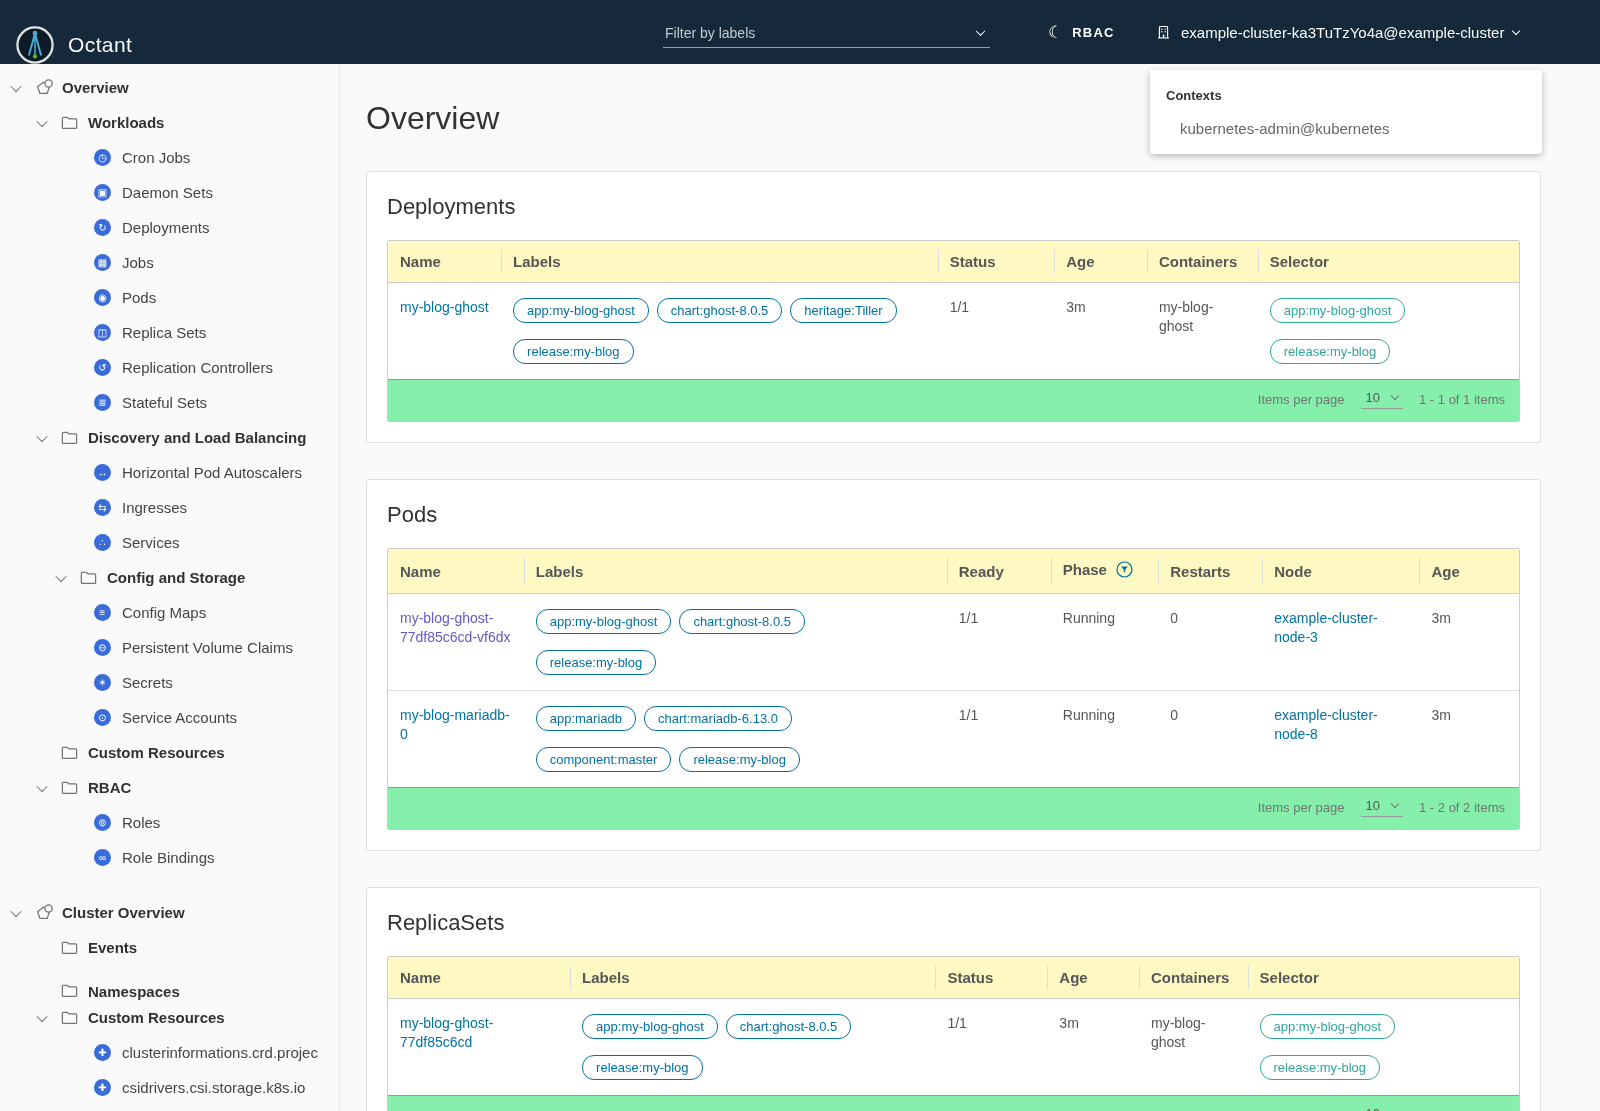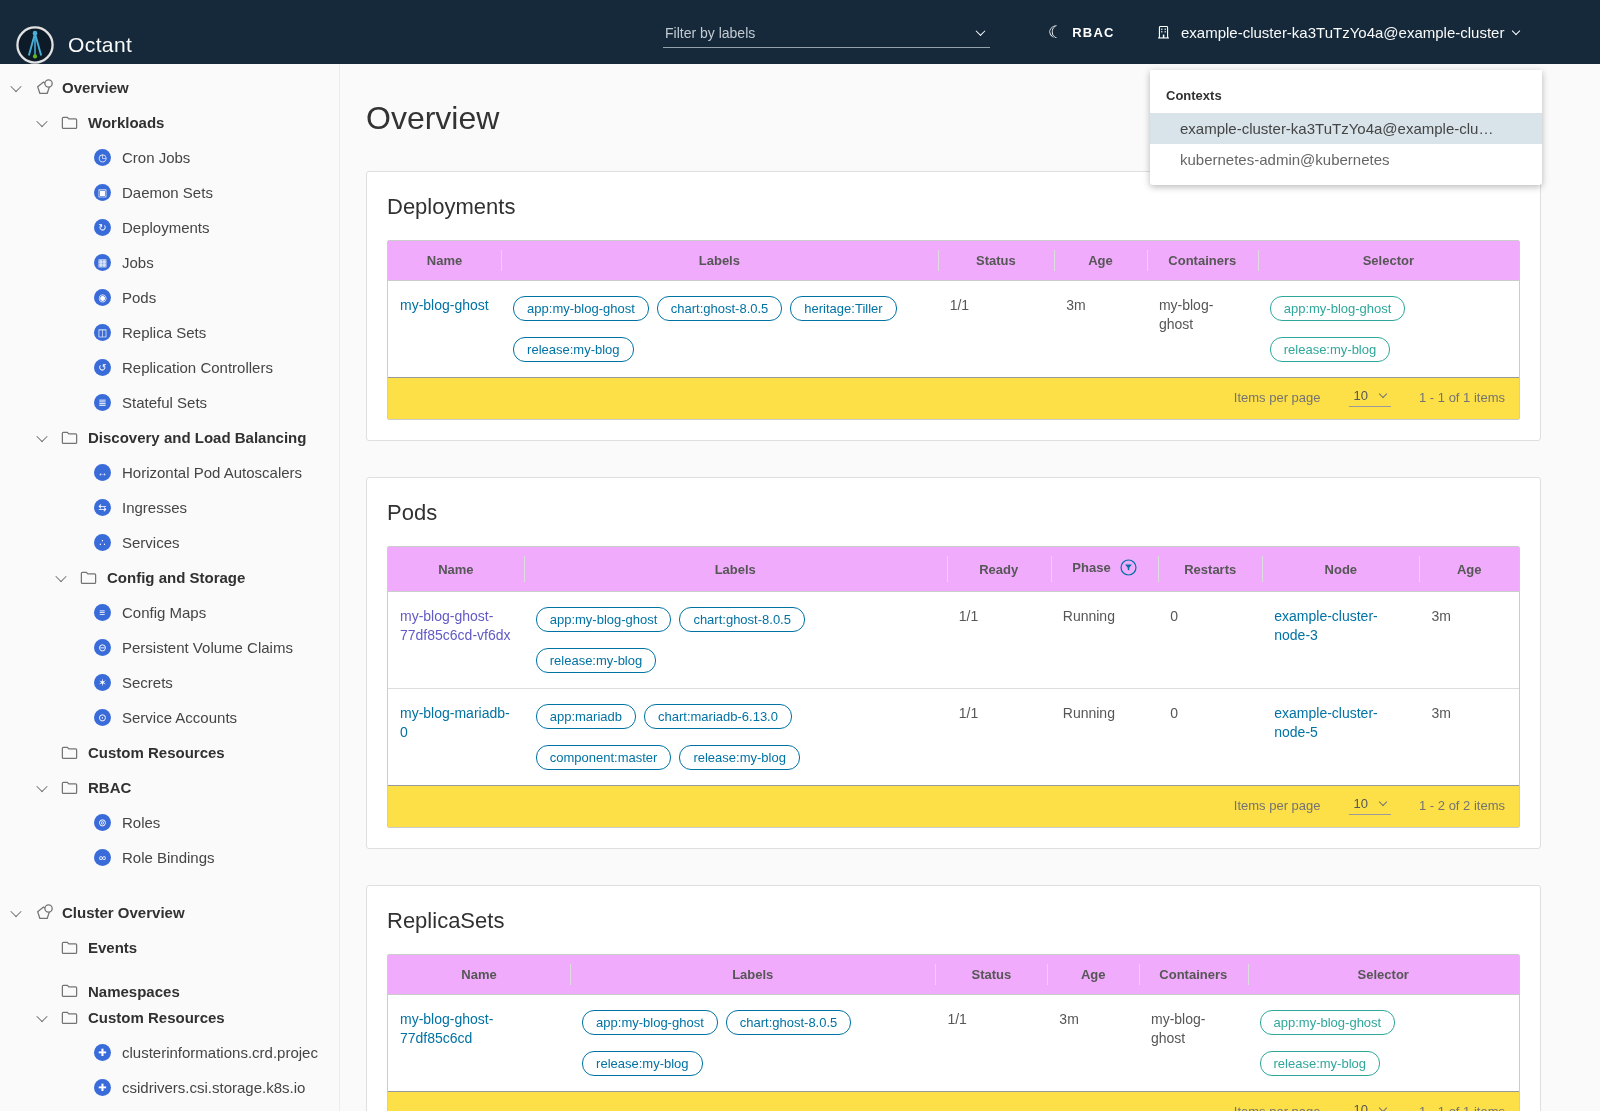--- a/index.html
+++ b/index.html
@@ -38,33 +38,33 @@
   .res-icon { width:17px; height:17px; min-width:17px; border-radius:50%; background:#3a6cd9; color:#fff; font-size:10px; line-height:17px; text-align:center; display:inline-block; }
   .side-label { margin-left:2px; white-space:nowrap; }
 
   
   main { position:absolute; top:64px; left:340px; width:1260px; height:1047px; overflow:hidden; padding:26px 59px 0 26px; background:#fafafa; }
   h1.page-title { font-size:32px; font-weight:300; color:#333; margin:10px 0 34px; }
   .card { background:#fff; border:1px solid #dfdfdf; border-radius:3px; padding:20px 20px 20px; margin-bottom:36px; }
   .card-title { font-size:22px; font-weight:400; color:#313131; margin:2px 0 20px; }
   .datagrid-wrap { border:1px solid #ccc; border-radius:2px; }
   table.datagrid { width:100%; border-collapse:collapse; table-layout:fixed; }
-  table.datagrid th { text-align:center; font-size:13px; font-weight:700; color:#565656; padding:12px 12px; background:#f0abfc; border-bottom:1px solid #ccc; position:relative; }
+  table.datagrid th { text-align:left; font-size:15px; font-weight:700; color:#565656; padding:12px 12px; background:#fef9c3; border-bottom:1px solid #ccc; position:relative; }
   table.datagrid th:not(:first-child)::before { content:''; position:absolute; left:0; top:9px; bottom:9px; width:1px; background:#ddd; }
   table.datagrid td { padding:15px 12px; font-size:14px; color:#565656; vertical-align:top; line-height:1.35; }
   table.datagrid tr + tr td { border-top:1px solid #ddd; }
   .funnel { margin-left:9px; display:inline-block; vertical-align:middle; }
   a.cell-link { color:#0072a3; text-decoration:none; cursor:pointer; }
   a.cell-link.visited { color:#625ac5; }
   .badge-line { display:flex; gap:8px; flex-wrap:wrap; }
   .badge-line + .badge-line { margin-top:16px; }
   .badge { border:1px solid; border-radius:12px; padding:2px 13px; font-size:13px; line-height:19px; white-space:nowrap; background:#fff; }
   .badge.blue { color:#0072a3; border-color:#0072a3; }
   .badge.teal { color:#2fa79b; border-color:#2fa79b; }
-  .dg-footer { display:flex; justify-content:flex-end; align-items:center; gap:28px; padding:10px 14px 12px; border-top:1px solid #999; font-size:13px; color:#737373; background:#fde047; }
+  .dg-footer { display:flex; justify-content:flex-end; align-items:center; gap:16px; padding:10px 14px 12px; border-top:1px solid #999; font-size:13px; color:#737373; background:#86efac; }
   .page-size { display:flex; align-items:center; gap:12px; border-bottom:1px solid #9a9a9a; padding:0 5px 3px; color:#565656; cursor:pointer; }
   .gray-chev { width:6px; height:6px; border-right:1.4px solid #747474; border-bottom:1.4px solid #747474; transform:rotate(45deg); margin-top:-3px; display:inline-block; }
 </style>
 </head>
 <body>
 
 <header class="navbar">
   <div class="brand">
     <svg width="38" height="38" viewBox="0 0 40 40">
       <circle cx="20" cy="20" r="18.5" fill="#0c1b27" stroke="#e2e2e2" stroke-width="2.4"></circle>
@@ -462,21 +462,21 @@
                     <span class="badge blue">chart:mariadb-6.13.0</span>
                   </div>
                   <div class="badge-line">
                     <span class="badge blue">component:master</span>
                     <span class="badge blue">release:my-blog</span>
                   </div>
                 </td>
                 <td><span>1/1</span></td>
                 <td><span>Running</span></td>
                 <td><span>0</span></td>
-                <td><a class="cell-link">example-cluster-node-5</a></td>
+                <td><a class="cell-link">example-cluster-node-8</a></td>
                 <td><span>3m</span></td>
               </tr>
             </tbody>
           </table>
           <div class="dg-footer">
             <span>Items per page</span>
             <span class="page-size">
               <span>10</span>
               <span class="gray-chev"></span>
             </span>
@@ -542,16 +542,15 @@
           </div>
         </div>
       </section>
     </div>
 
 </main>
 
 <div class="ctx-menu">
   <div class="ctx-header">Contexts</div>
   <div id="ctx-items">
-      <div class="ctx-item selected">example-cluster-ka3TuTzYo4a@example-clu…</div>
       <div class="ctx-item">kubernetes-admin@kubernetes</div>
     </div>
 </div>
 
 </body></html>

